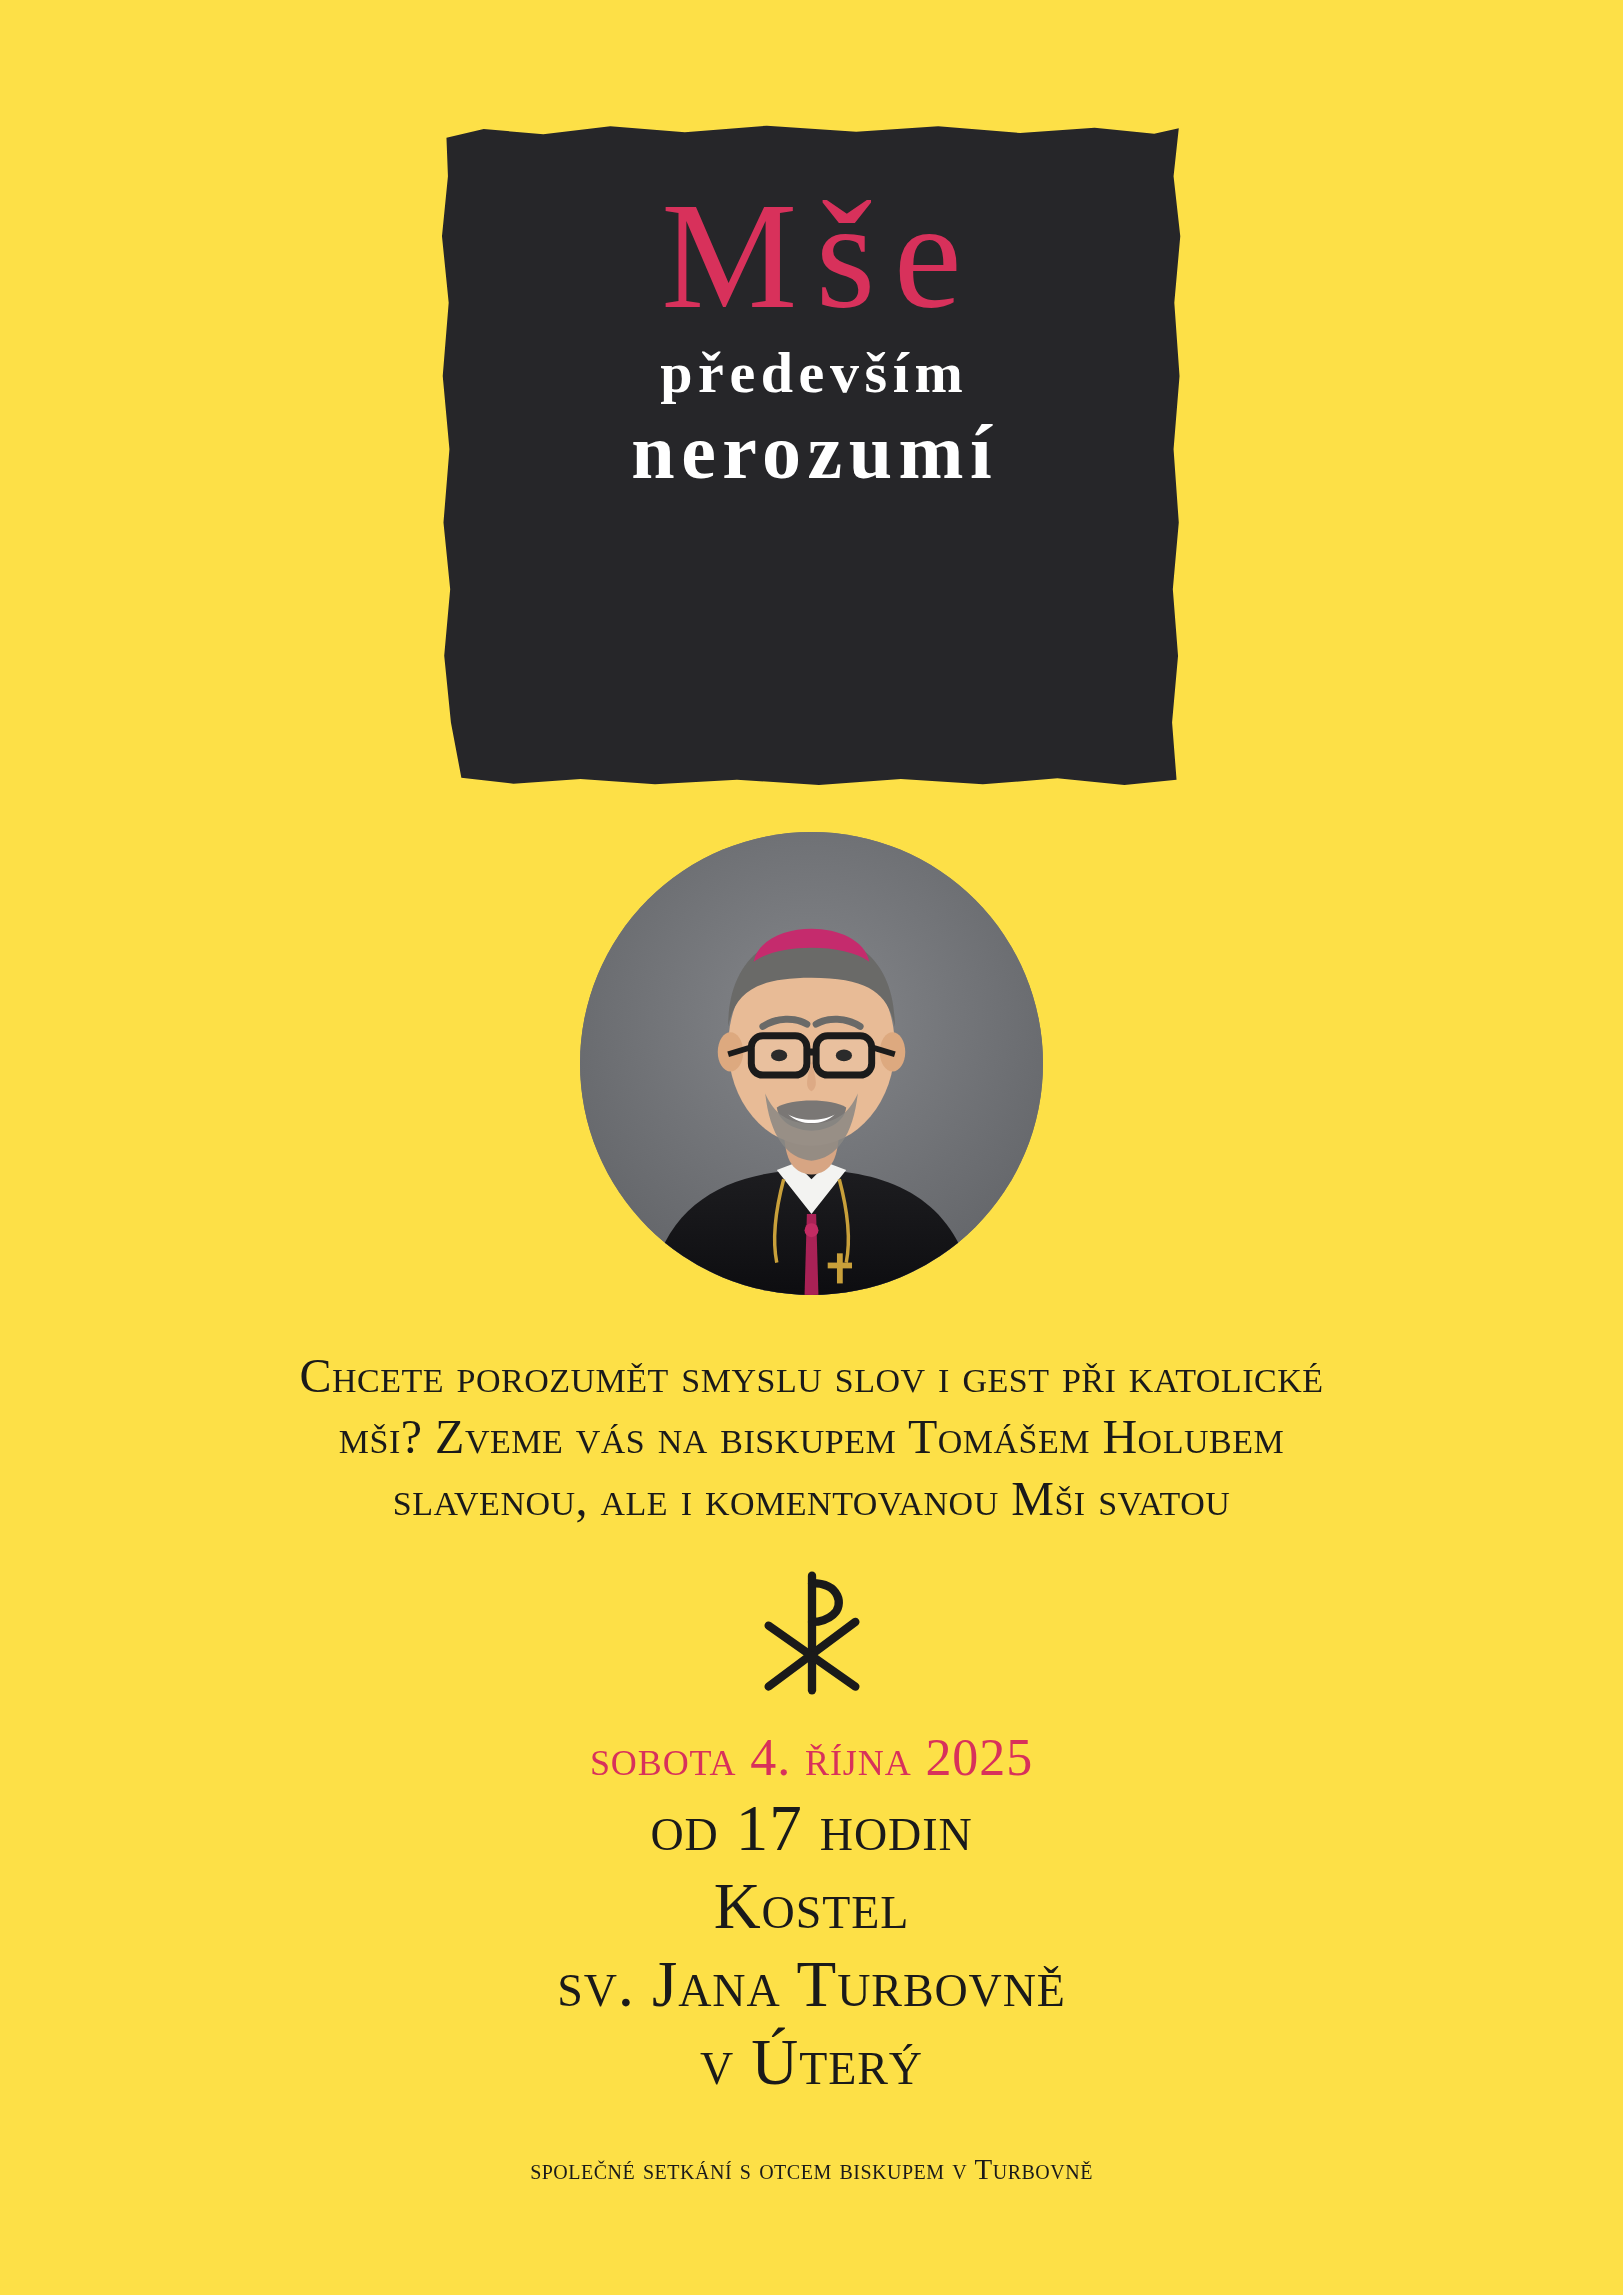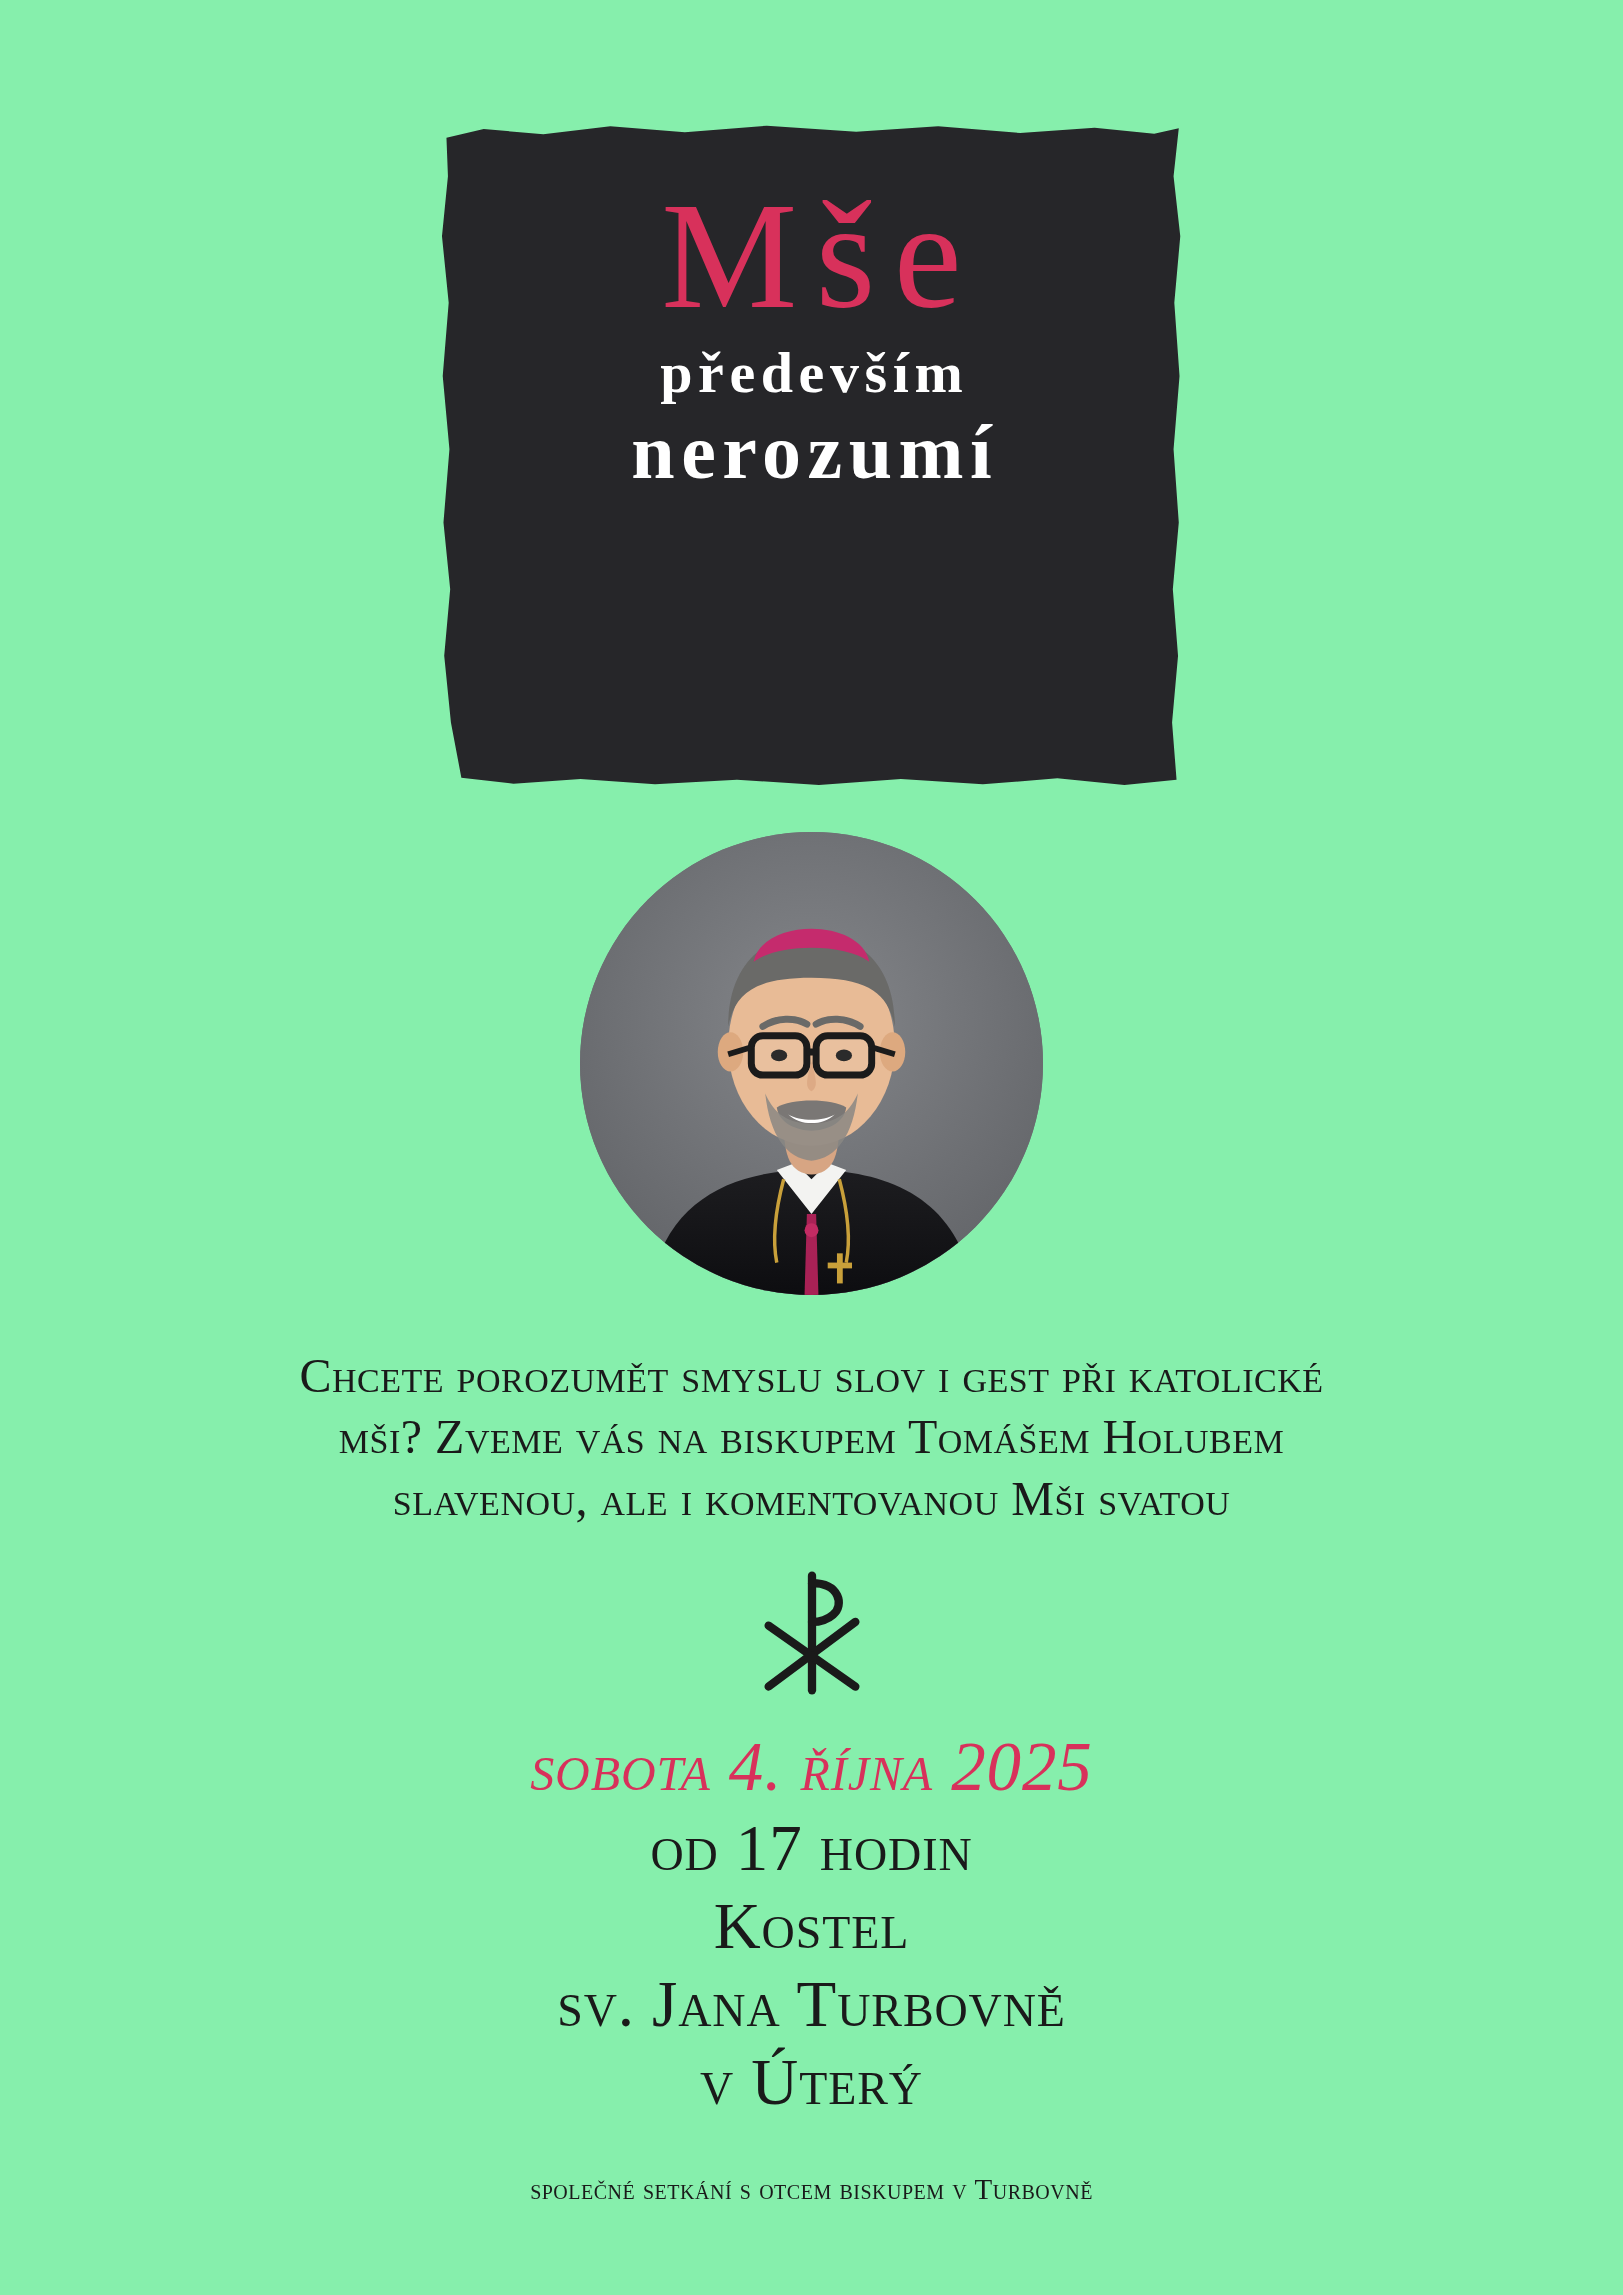--- a/index.html
+++ b/index.html
@@ -12,21 +12,21 @@
     height: 2295px;
     font-family: "Liberation Serif", serif;
     color: #1a1a1a;
     overflow: hidden;
   }
 
   .poster {
     position: relative;
     width: 1623px;
     height: 2295px;
-    background: #86efac;
+    background: #fde047;
     display: flex;
     flex-direction: column;
     align-items: center;
   }
 
   
   .title-block {
     position: relative;
     margin-top: 123px;
     width: 745px;
@@ -127,25 +127,24 @@
   }
 
   
   .details {
     margin-top: 25px;
     text-align: center;
     width: 1388px;
   }
   .details .date {
     color: #d8315b;
-    font-size: 69px;
+    font-size: 52px;
     line-height: 1.18;
     font-variant: small-caps;
     letter-spacing: 0.9px;
-    font-style: italic;
   }
   .details .time,
   .details .venue-line {
     color: #1a1a1a;
     font-size: 65px;
     line-height: 1.2;
     font-variant: small-caps;
     letter-spacing: 0.9px;
   }
 

